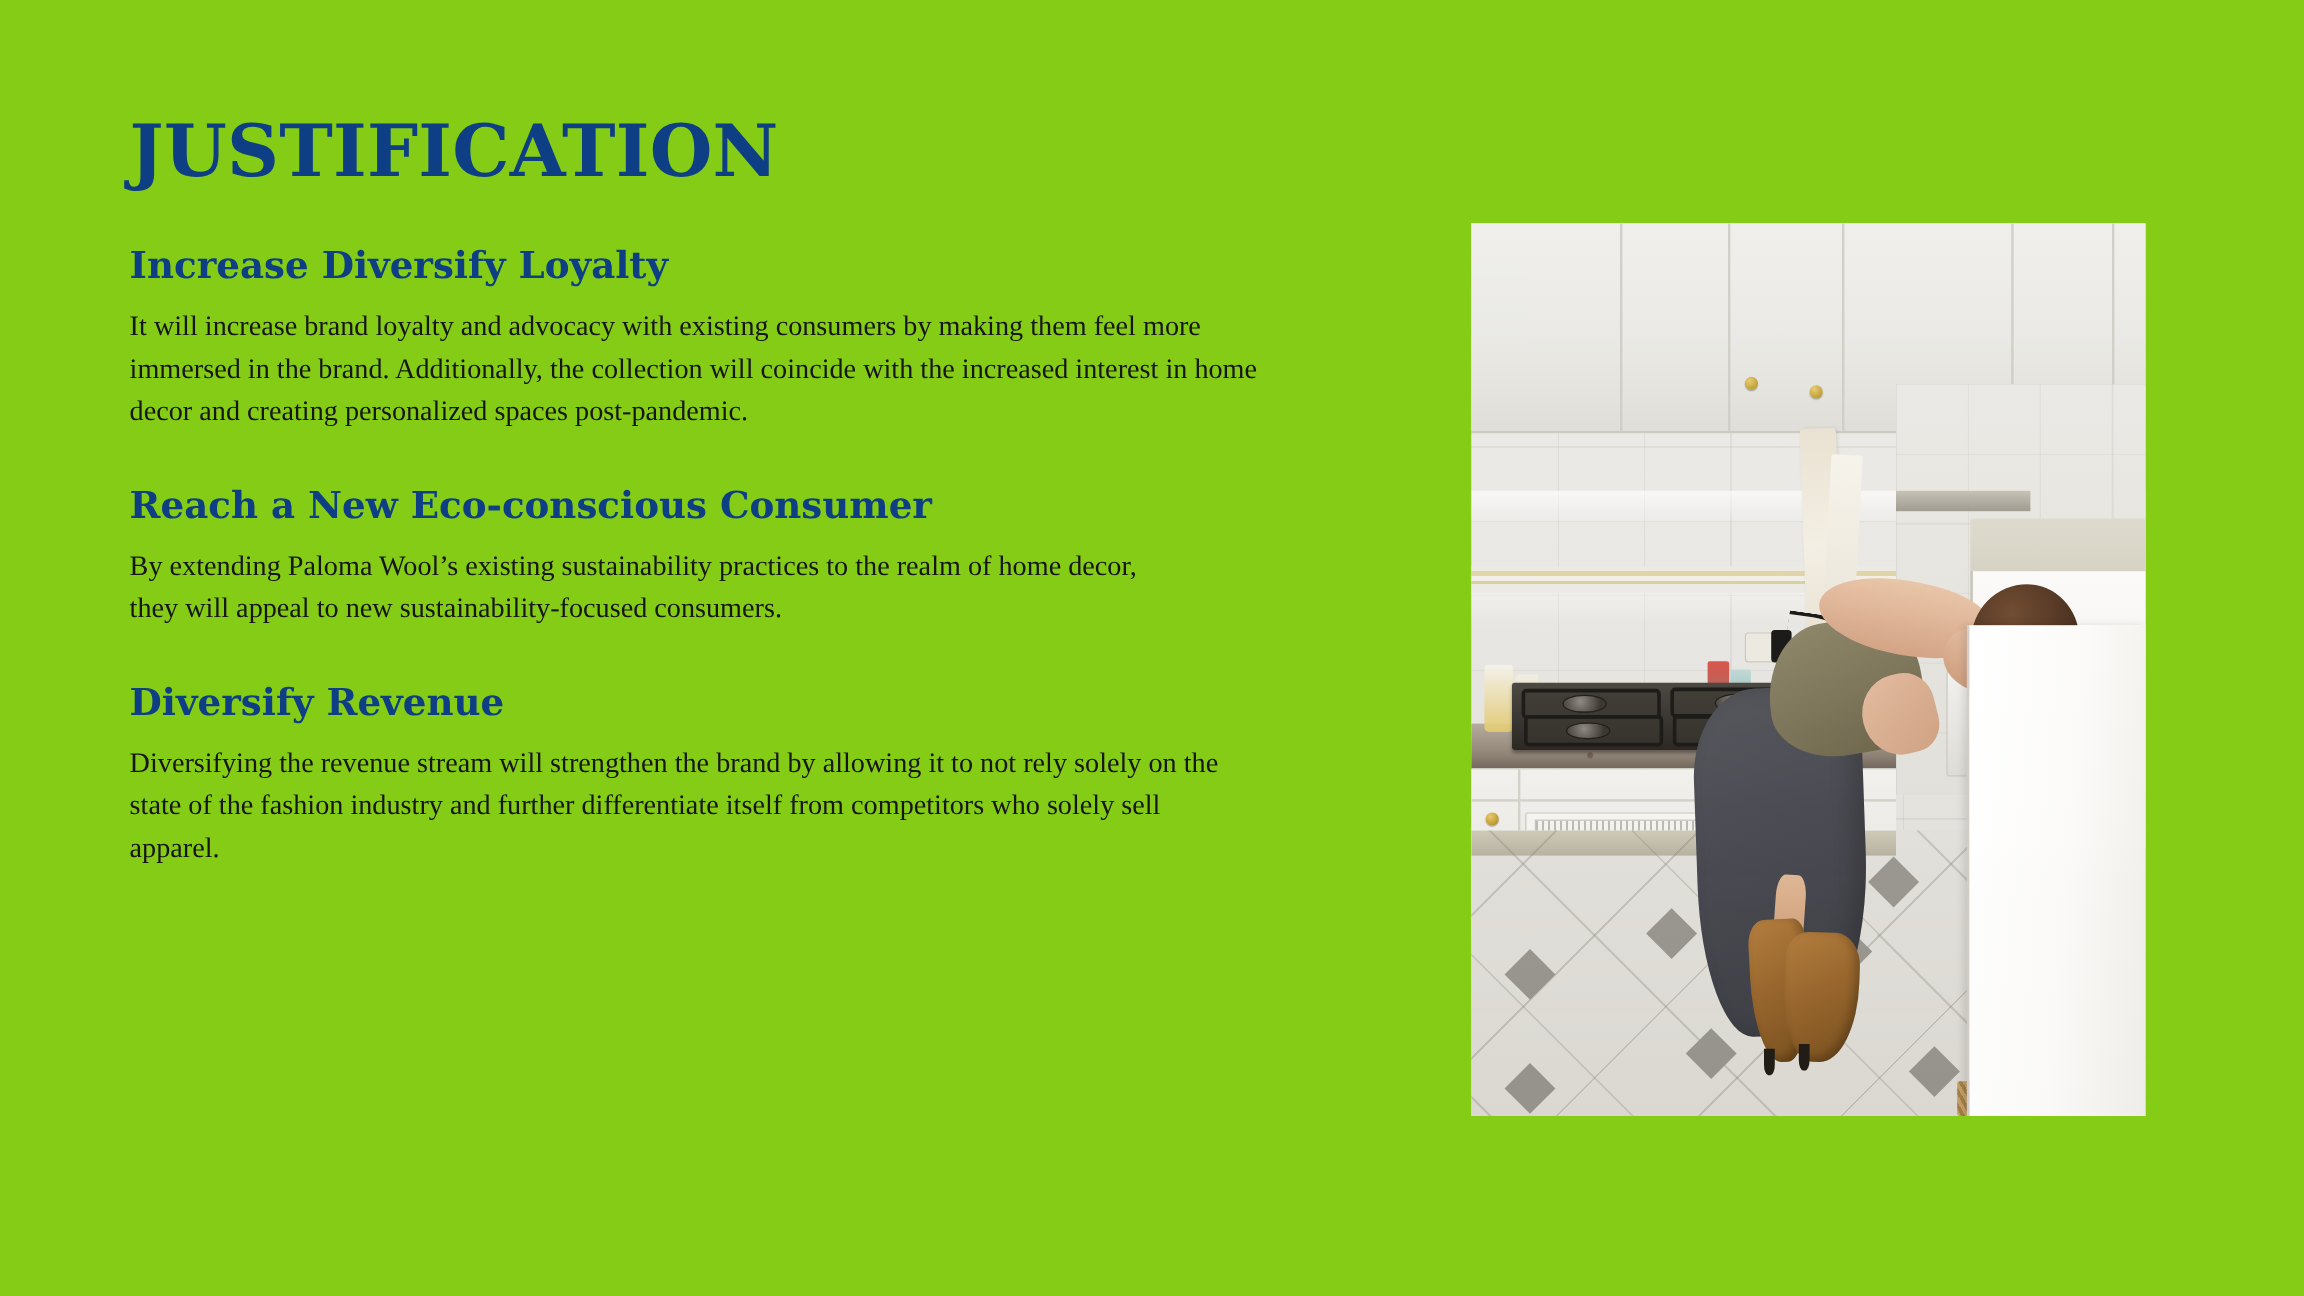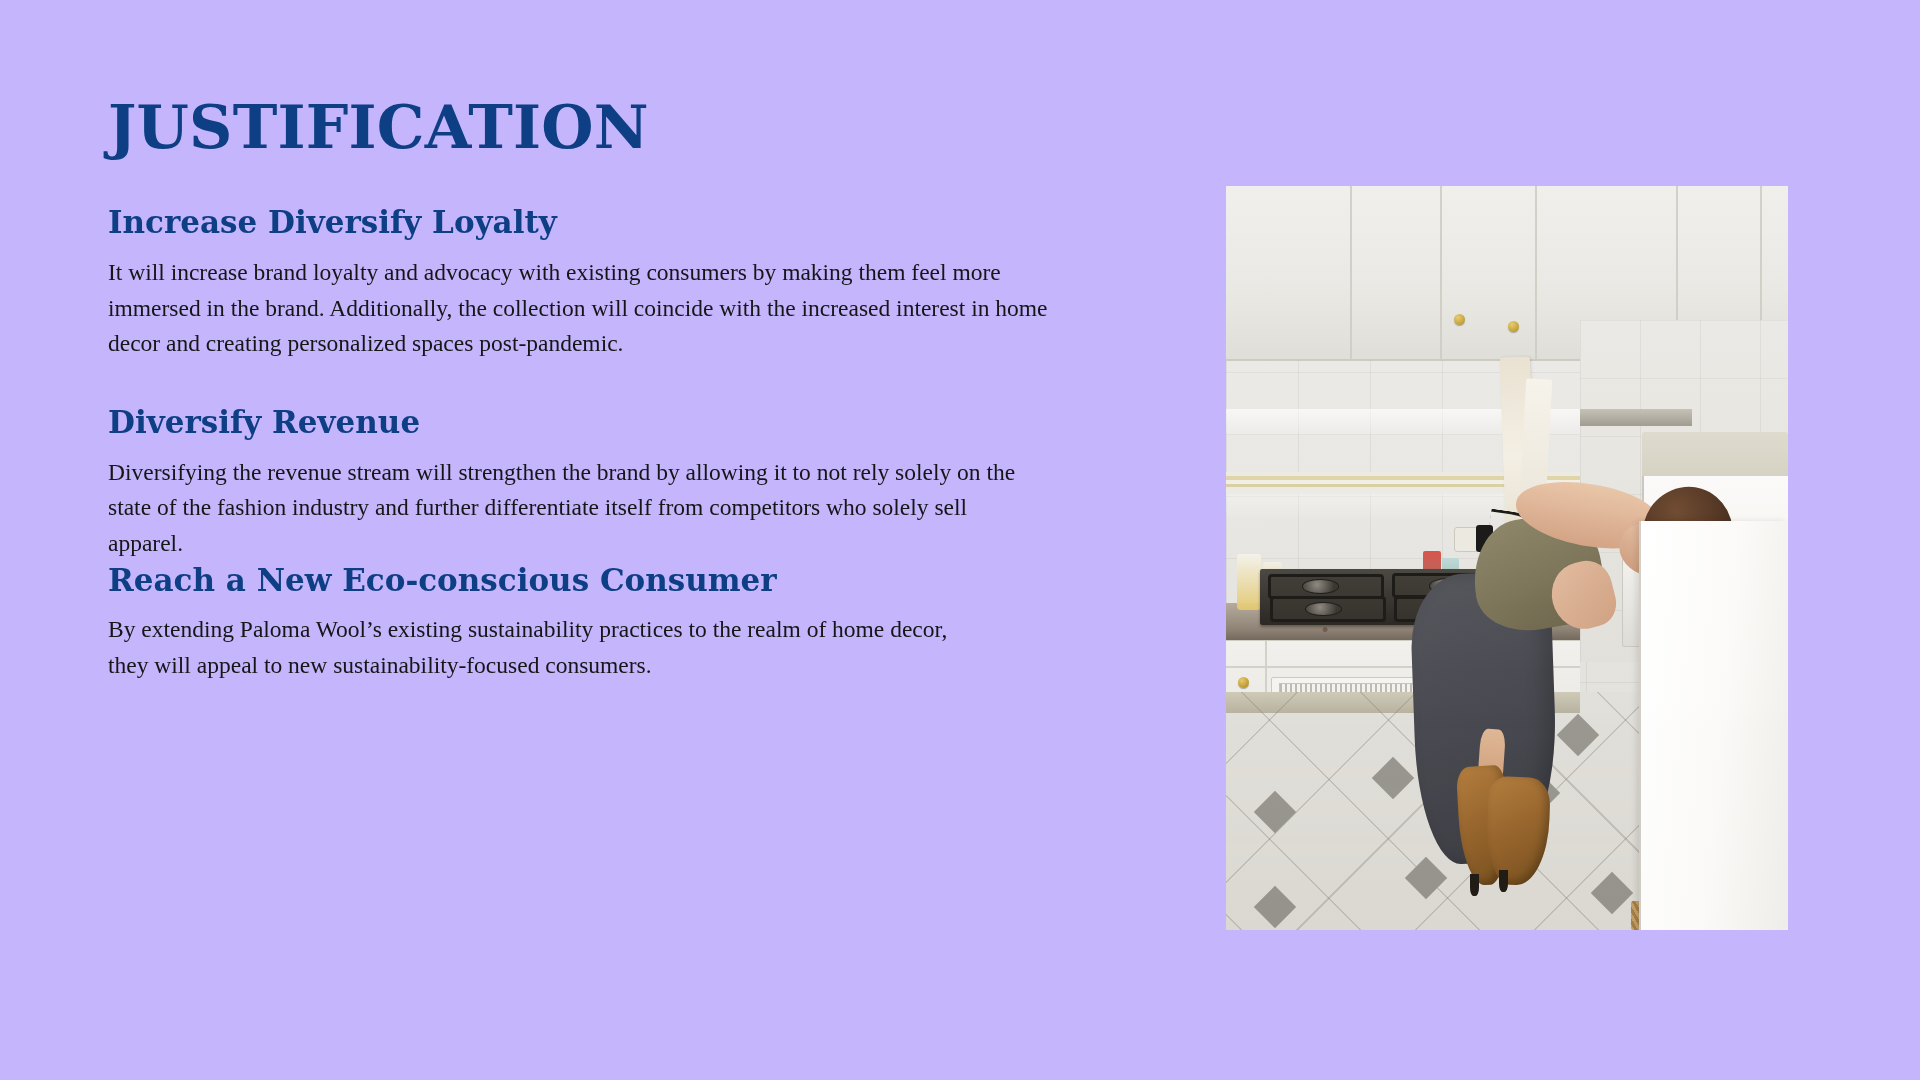--- a/index.html
+++ b/index.html
@@ -4,21 +4,21 @@
 <style>
   * { margin:0; padding:0; box-sizing:border-box; }
   html,body { width:1920px; height:1080px; }
   body {
     background:#ffffff;
     font-family:"Liberation Serif", serif;
     overflow:hidden;
     position:relative;
   }
 
-  .slide { position:absolute; inset:0; background:#c4b5fd;padding-left:16px; }
+  .slide { position:absolute; inset:0; background:#84cc16;padding-left:16px; }
 
   
   .content {
     position:absolute;
     left:108px; top:96px;
     width:1060px;
   }
 
   .slide-title {
     font-family:"DejaVu Serif", serif;
@@ -360,28 +360,28 @@
 
   <div class="content">
 
     <h1 class="slide-title">JUSTIFICATION</h1>
 
     <div class="section">
       <h2 class="section-head">Increase Diversify Loyalty</h2>
       <p class="section-body w1">It will increase brand loyalty and advocacy with existing consumers by making them feel more immersed in the brand. Additionally, the collection will coincide with the increased interest in home decor and creating personalized spaces post-pandemic.</p>
     </div>
 
+    <div class="section">
+      <h2 class="section-head">Reach a New Eco-conscious Consumer</h2>
+      <p class="section-body w2">By extending Paloma Wool’s existing sustainability practices to the realm of home decor, they will appeal to new sustainability-focused consumers.</p>
+    </div>
+
     <div class="section last">
       <h2 class="section-head">Diversify Revenue</h2>
       <p class="section-body w3">Diversifying the revenue stream will strengthen the brand by allowing it to not rely solely on the state of the fashion industry and further differentiate itself from competitors who solely sell apparel.</p>
-    </div>
-
-    <div class="section">
-      <h2 class="section-head">Reach a New Eco-conscious Consumer</h2>
-      <p class="section-body w2">By extending Paloma Wool’s existing sustainability practices to the realm of home decor, they will appeal to new sustainability-focused consumers.</p>
     </div>
 
   </div>
 
   <div class="photo-frame">
     <div class="photo">
 
       <div class="wall"></div>
 
       <div class="tile-gloss" style="top:30%"></div>

